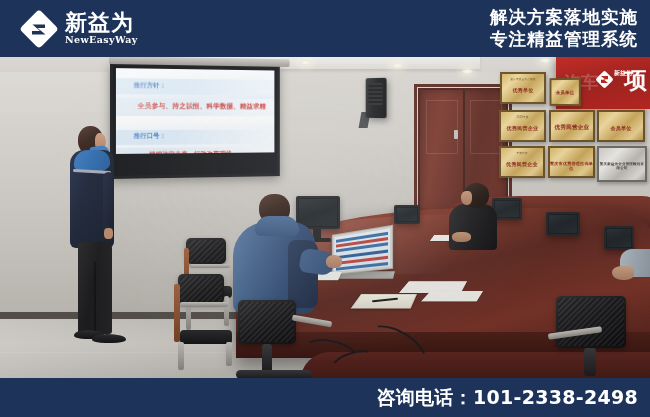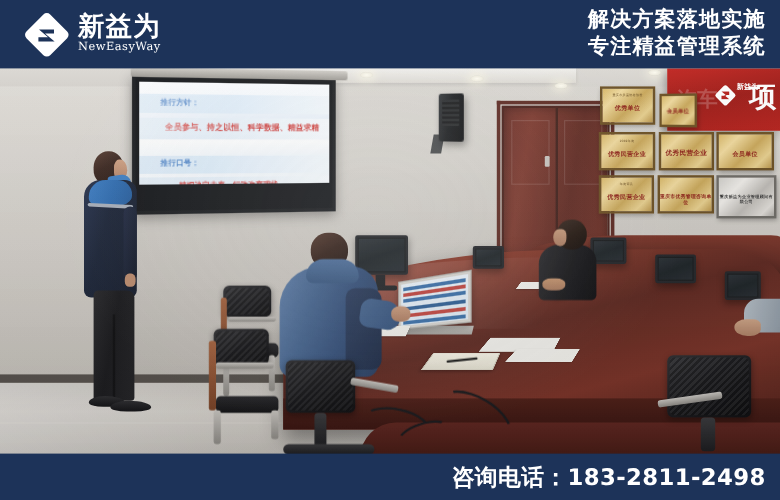--- a/index.html
+++ b/index.html
@@ -484,21 +484,21 @@
   }
   .logo-mark .swoosh {
     position:absolute; left:0; top:0; width:34px; height:34px;
   }
   .logo-text { display:flex; flex-direction:column; line-height:1; }
   .logo-cn {
     color:#fff; font-size:22px; font-weight:700; letter-spacing:1px;
     font-family:"DejaVu Sans","Liberation Sans",sans-serif;
   }
   .logo-en {
-    color:#fff; font-size:9.5px; font-weight:400; letter-spacing:.4px;
+    color:#fff; font-size:9.5px; font-weight:700; letter-spacing:.4px;
     margin-top:1px; text-align:center;
     font-family:"DejaVu Serif","Liberation Serif",serif;
   }
   .slogan-top {
     margin-left:auto; margin-right:12px; text-align:left;
     color:#fff; font-weight:700; font-size:17.5px; line-height:1.22;
     letter-spacing:1px;
     font-family:"DejaVu Sans","Liberation Sans",sans-serif;
   }
   .foot-left {
@@ -740,16 +740,16 @@
         <span class="logo-en">NewEasyWay</span>
       </div>
     </div>
     <div class="slogan-top">
       <div>解决方案落地实施</div>
       <div>专注精益管理系统</div>
     </div>
   </div>
 
   <div class="bar bar-bottom">
-    <div class="foot-right">咨询电话：183-2811-2498</div>
+    <div class="foot-right">咨询电话：101-2338-2498</div>
   </div>
 
 </div>
 
 </body></html>

